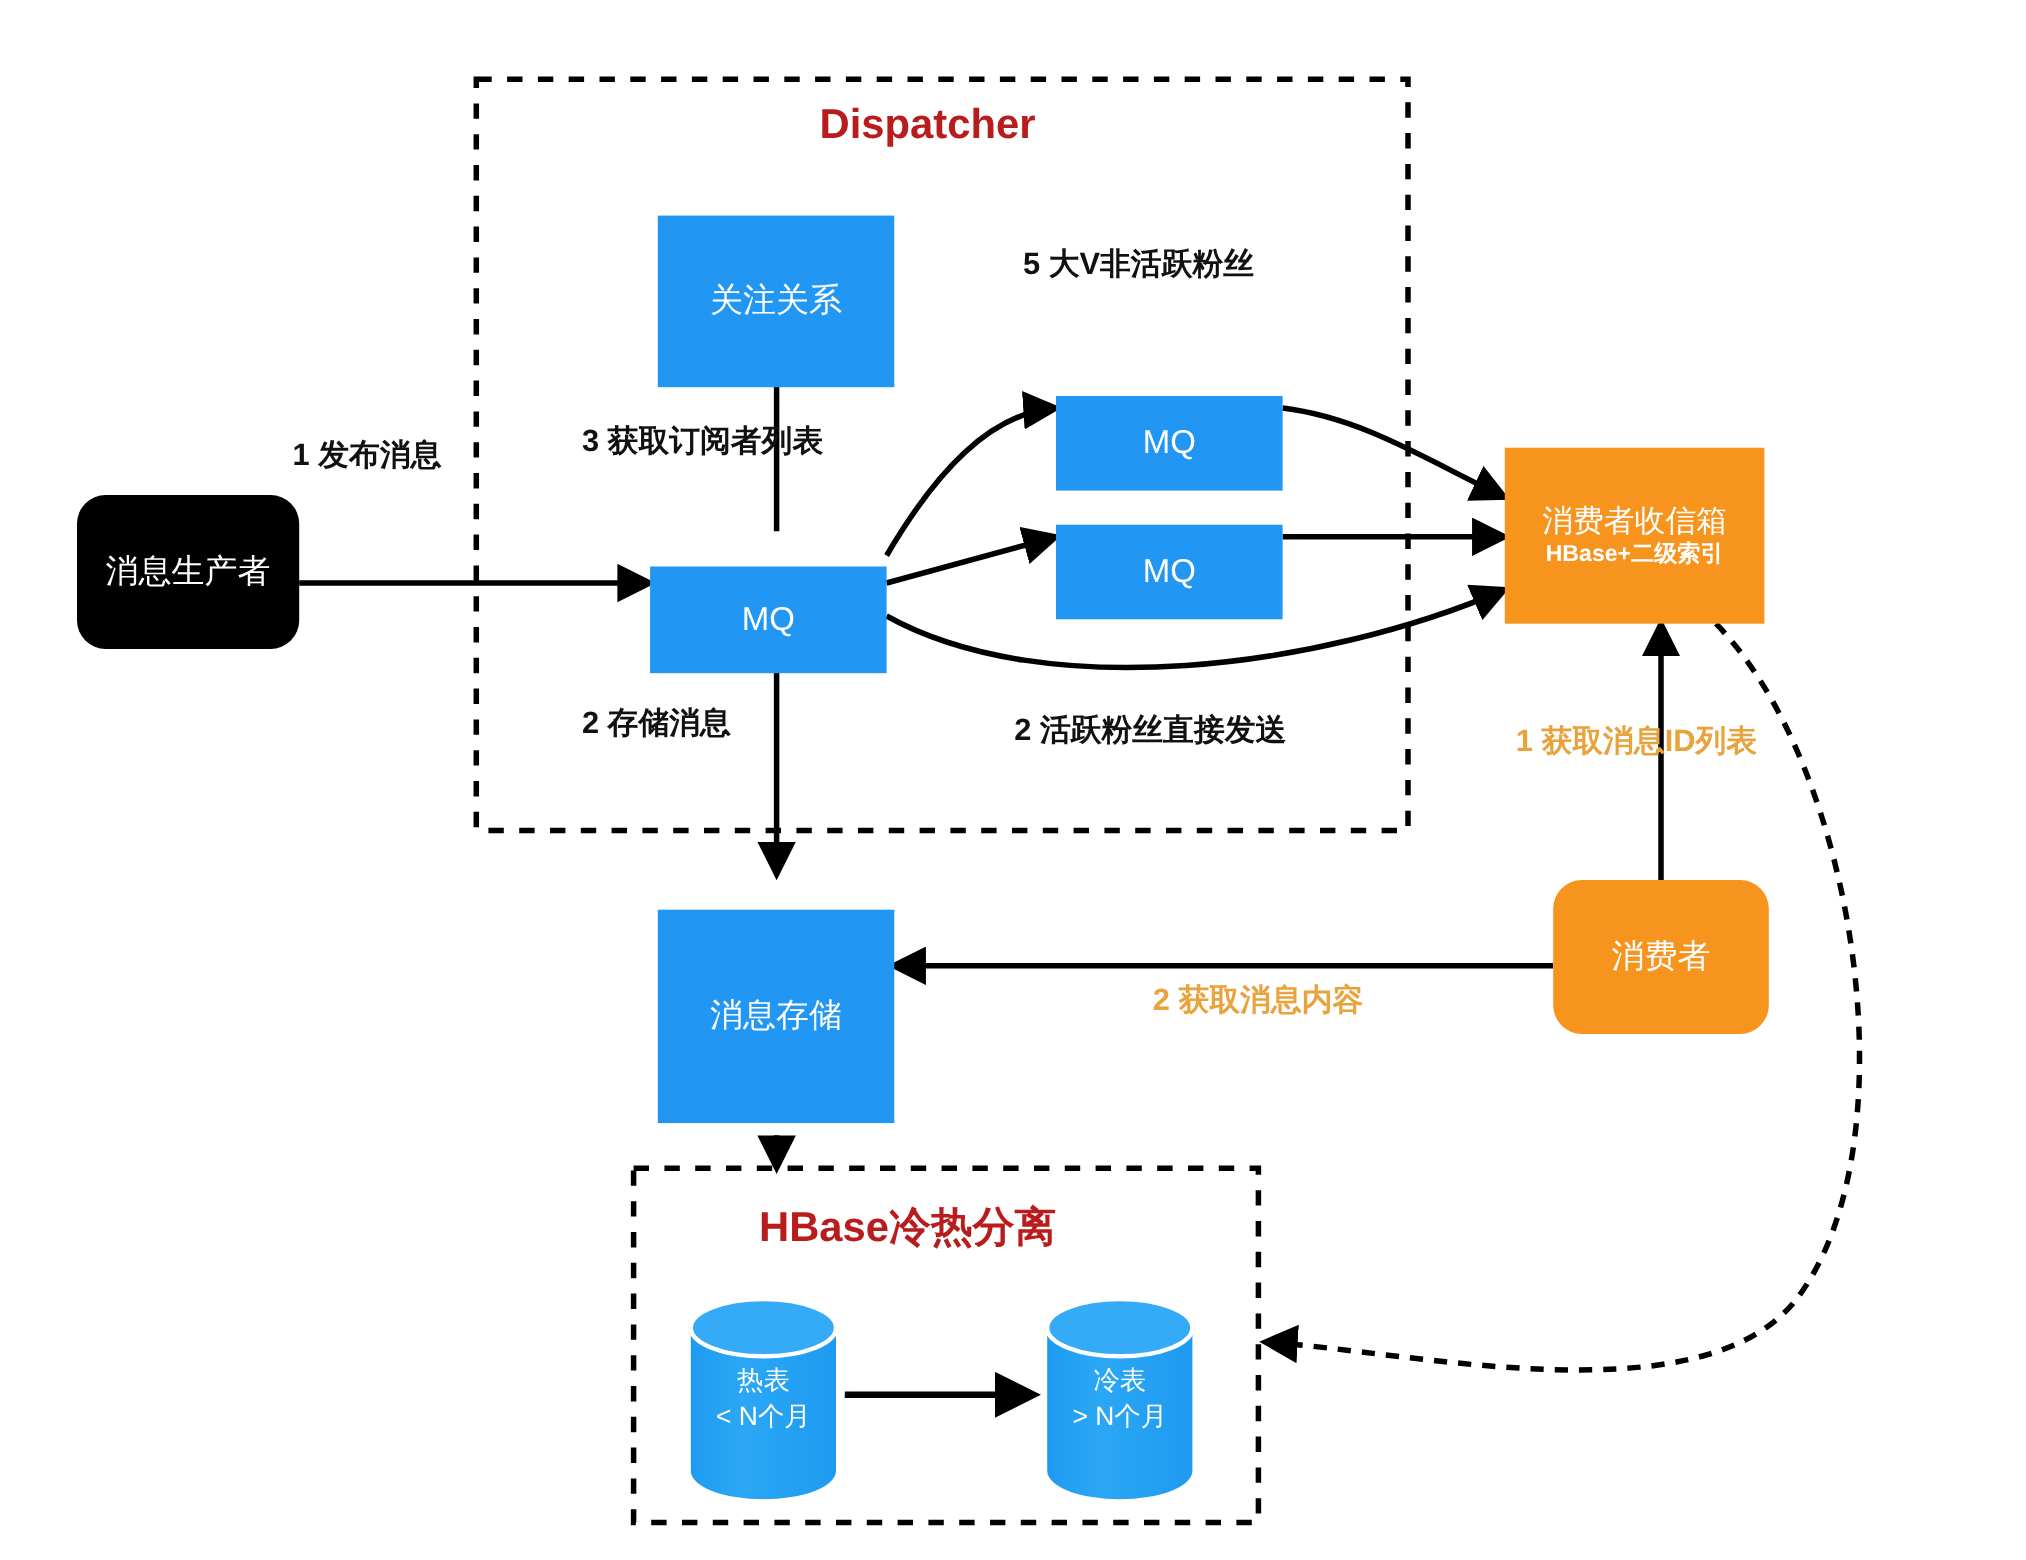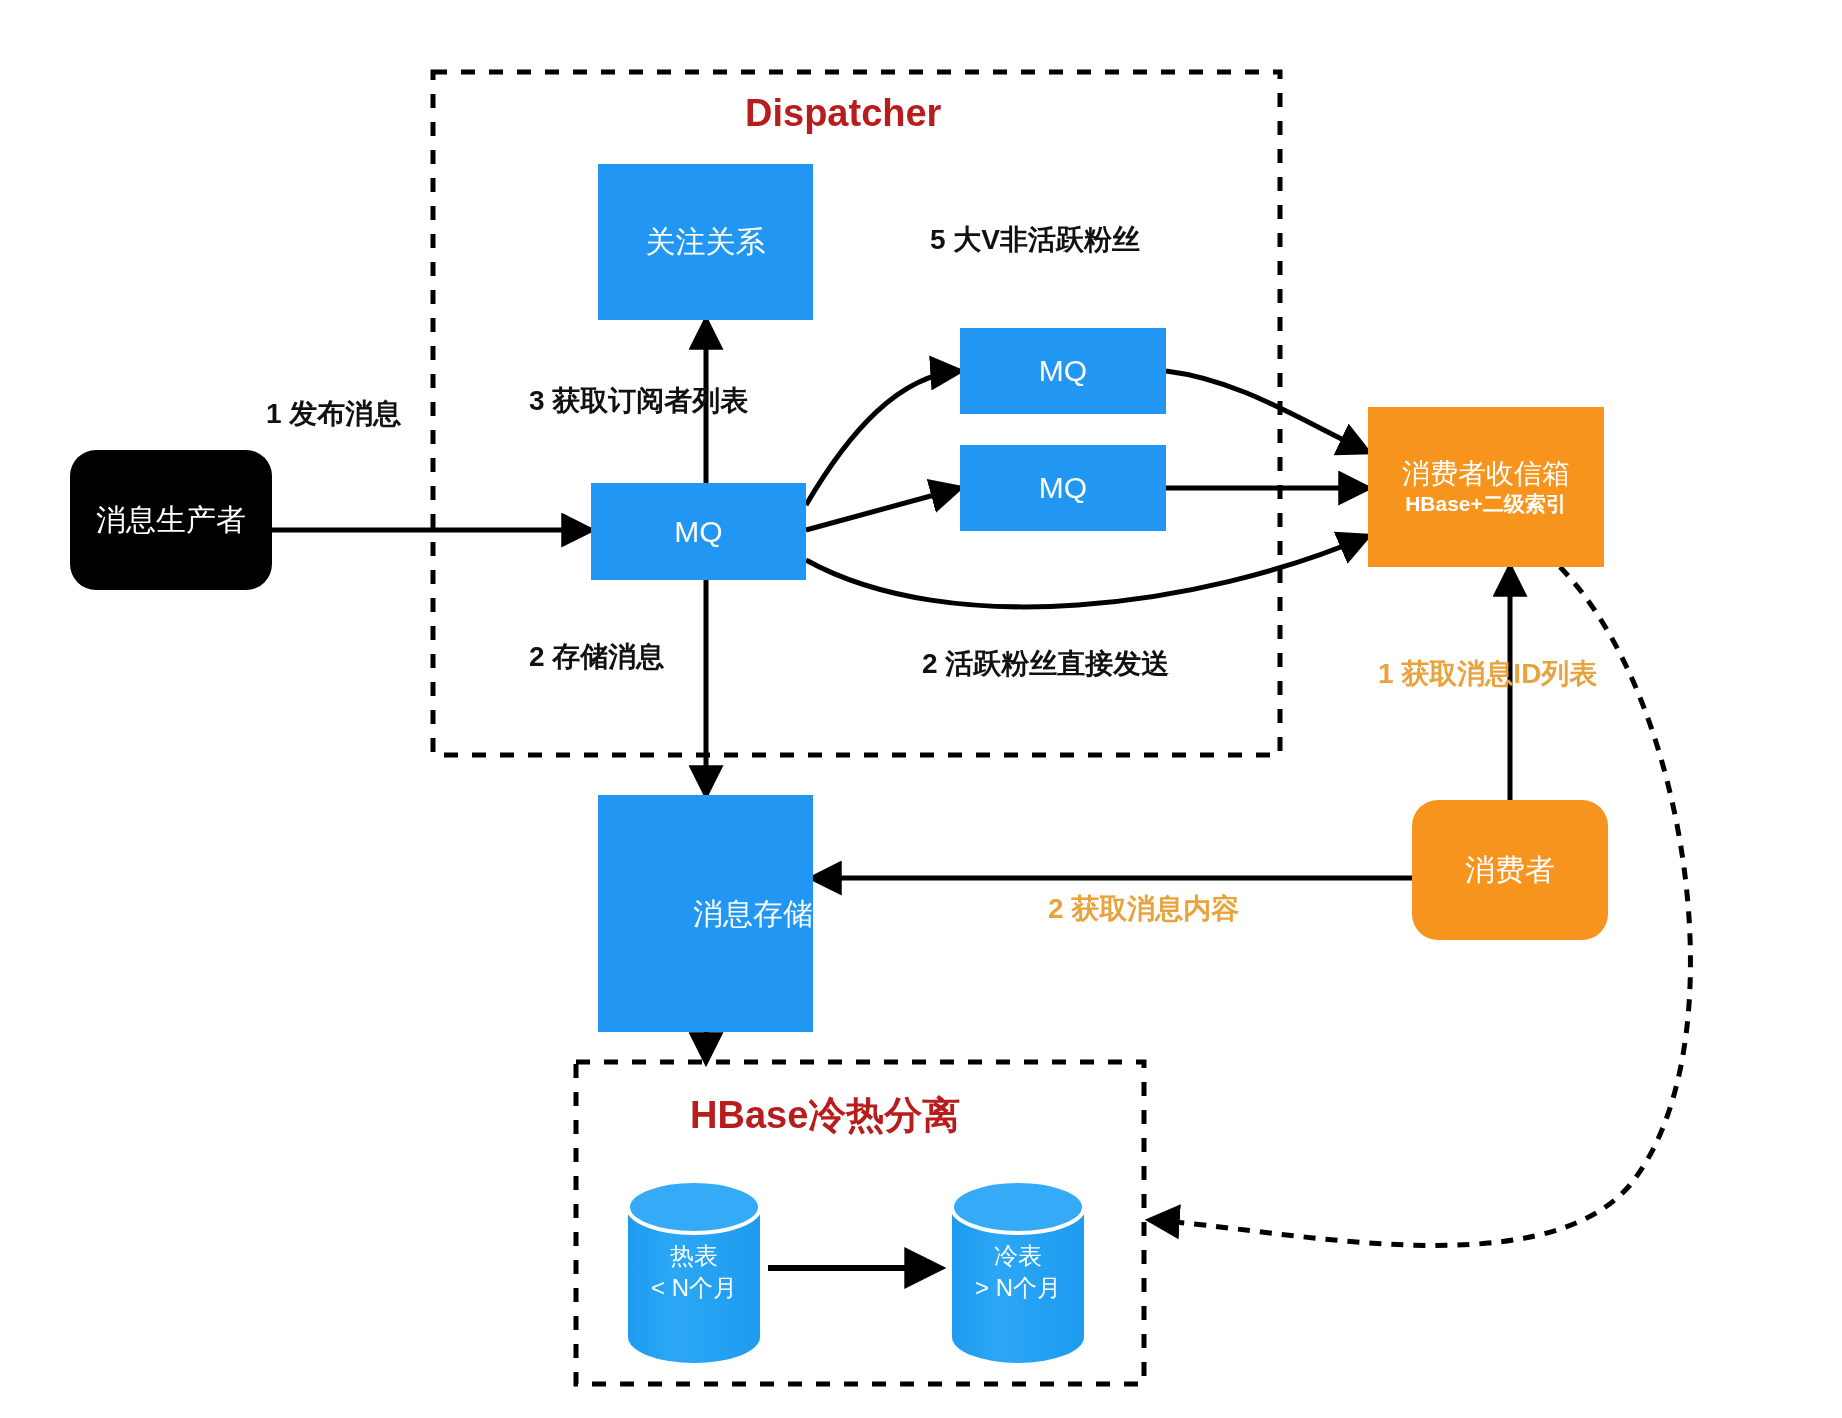--- a/index.html
+++ b/index.html
@@ -27,21 +27,21 @@
   .node {
     position: absolute;
     display: flex;
     flex-direction: column;
     align-items: center;
     justify-content: center;
     color: #ffffff;
     text-align: center;
     line-height: 1.25;
   }
-  .node-blue { background: #2196F3; }
+  .node-blue { background: #2196F3; margin-top: 32px; }
   .node-blue-rounded { background: #000000; border-radius: 26px; }
   .node-orange { background: #F7941E; }
   .node-orange-rounded { background: #F7941E; border-radius: 26px; }
 
   .label-cn-lg { font-size: 30px; }
   .label-cn-md { font-size: 28px; }
   .label-mq { font-size: 30px; }
   .sub-label { font-size: 21px; font-weight: bold; margin-top: 0; }
 
   .edge-label {
@@ -154,21 +154,21 @@
 
   <div class="node node-orange" style="left:1368px; top:407px; width:236px; height:160px;">
     <span class="label-cn-md">消费者收信箱</span>
     <span class="sub-label">HBase+二级索引</span>
   </div>
 
   <div class="node node-orange-rounded label-cn-lg" style="left:1412px; top:800px; width:196px; height:140px;">
     <span>消费者</span>
   </div>
 
-  <div class="node node-blue label-cn-lg" style="left:598px; top:795px; width:215px; height:237px;align-items:flex-end;">
+  <div class="node node-blue label-cn-lg" style="left:598px; top:795px; width:215px; height:194px;">
     <span>消息存储</span>
   </div>
 
   <div class="cyl-text" style="left:628px; top:1240px; width:132px;">
     <div>热表</div>
     <div>&lt; N个月</div>
   </div>
 
   <div class="cyl-text" style="left:952px; top:1240px; width:132px;">
     <div>冷表</div>

